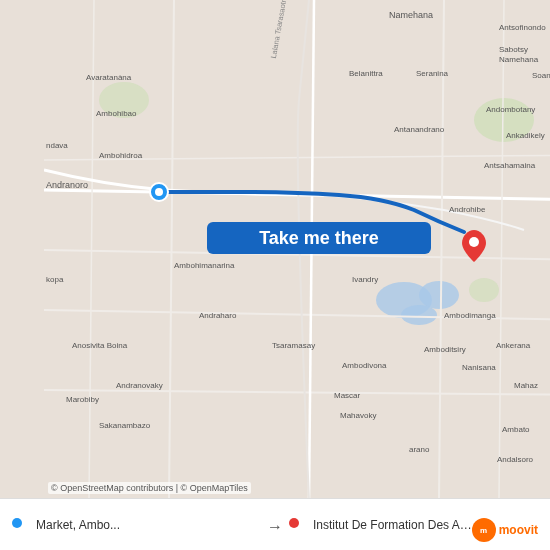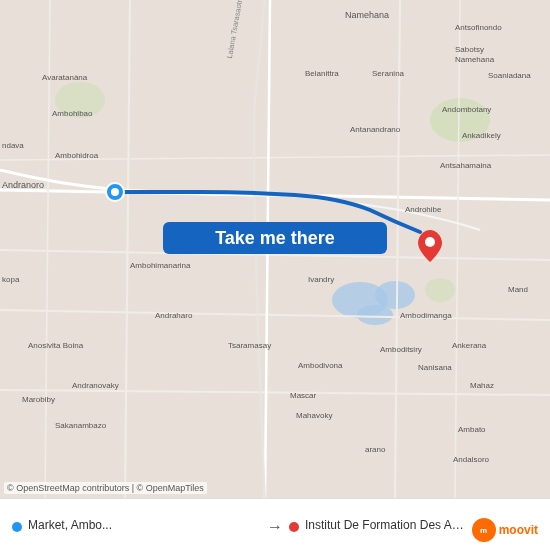--- a/index.html
+++ b/index.html
@@ -3,20 +3,21 @@
   <meta charset="utf-8">
   <style>
     * { margin: 0; padding: 0; box-sizing: border-box; }
     body { width: 550px; height: 550px; overflow: hidden; font-family: Arial, sans-serif; background: #e8e0d8; }
 
     #app {
       width: 550px;
       height: 550px;
       position: relative;
       overflow: hidden;
+      padding-left: 44px;
     }
 
     #map-container {
       width: 100%;
       height: 100%;
       position: relative;
       background: #e8e0d8;
     }
 
     
@@ -30,22 +31,22 @@
       display: flex;
       align-items: center;
       justify-content: space-between;
       padding: 0 12px;
       border-top: 1px solid #ddd;
       z-index: 100;
     }
 
     .bottom-route-from, .bottom-route-to {
       display: flex;
-      align-items: flex-end;
-      gap: 6px;
+      align-items: flex-start;
+      gap: 14px;
       flex: 1;
     }
 
     .route-dot-blue {
       width: 10px; height: 10px;
       border-radius: 50%;
       background: #2196F3;
       flex-shrink: 0;
     }
 

